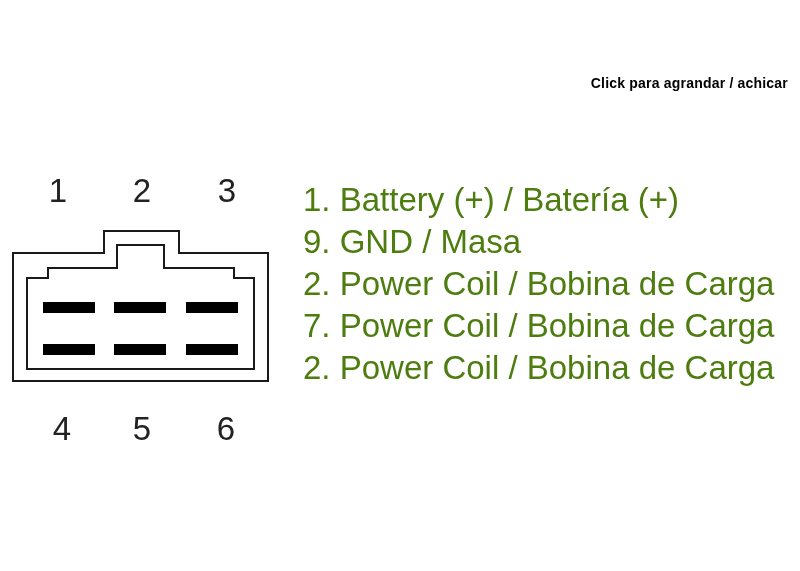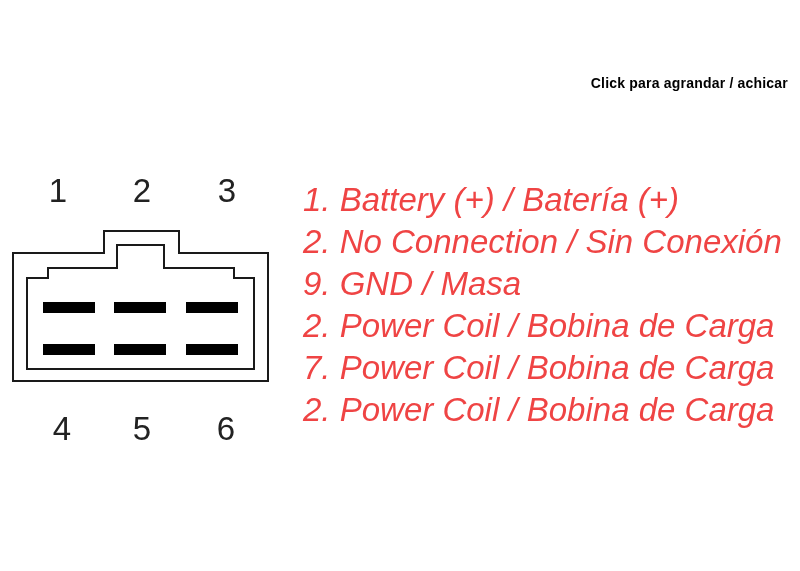--- a/index.html
+++ b/index.html
@@ -55,23 +55,22 @@
     font-size: 33px;
     fill: #222222;
     text-anchor: middle;
   }
   .legend {
     position: absolute;
     left: 303px;
     top: 179px;
     font-size: 33px;
     line-height: 42px;
-    color: #ef4444;
+    color: #4d7c0f;
     white-space: nowrap;
-    font-style: italic;
   }
 </style>
 </head>
 <body>
 
 <div class="page">
 
   <div class="caption">Click para agrandar / achicar</div>
 
   <svg class="connector-svg" viewBox="0 0 290 300" xmlns="http://www.w3.org/2000/svg">
@@ -92,20 +91,19 @@
     <rect class="pin" x="114" y="194" width="52" height="11"></rect>
     <rect class="pin" x="186" y="194" width="52" height="11"></rect>
 
     <text class="pin-num" x="62" y="290">4</text>
     <text class="pin-num" x="142" y="290">5</text>
     <text class="pin-num" x="226" y="290">6</text>
   </svg>
 
   <div class="legend">
     <div>1. Battery (+) / Batería (+)</div>
-    <div>2. No Connection / Sin Conexión</div>
     <div>9. GND / Masa</div>
     <div>2. Power Coil / Bobina de Carga</div>
     <div>7. Power Coil / Bobina de Carga</div>
     <div>2. Power Coil / Bobina de Carga</div>
   </div>
 
 </div>
 
 </body></html>

